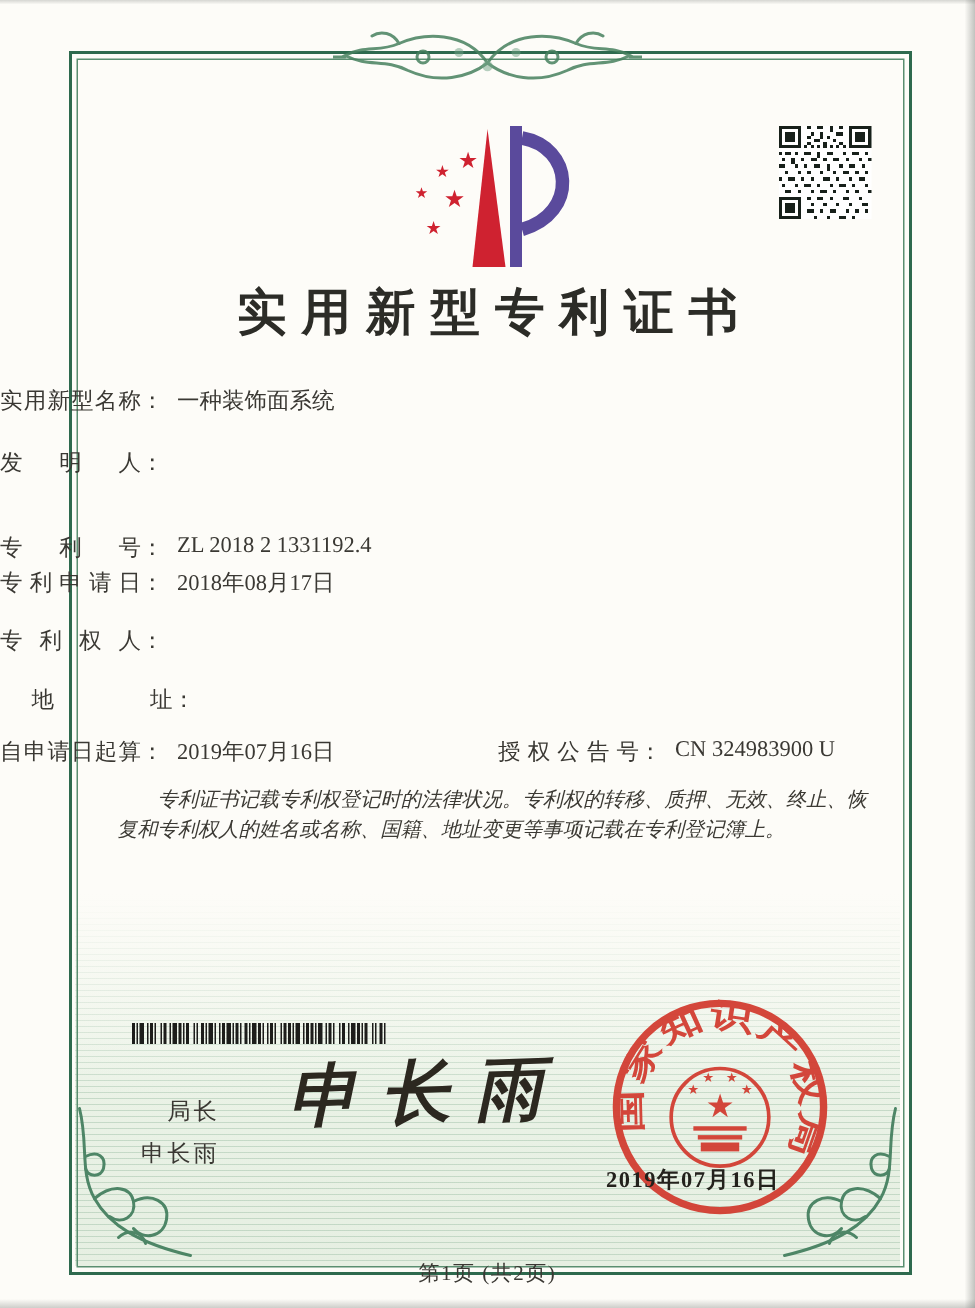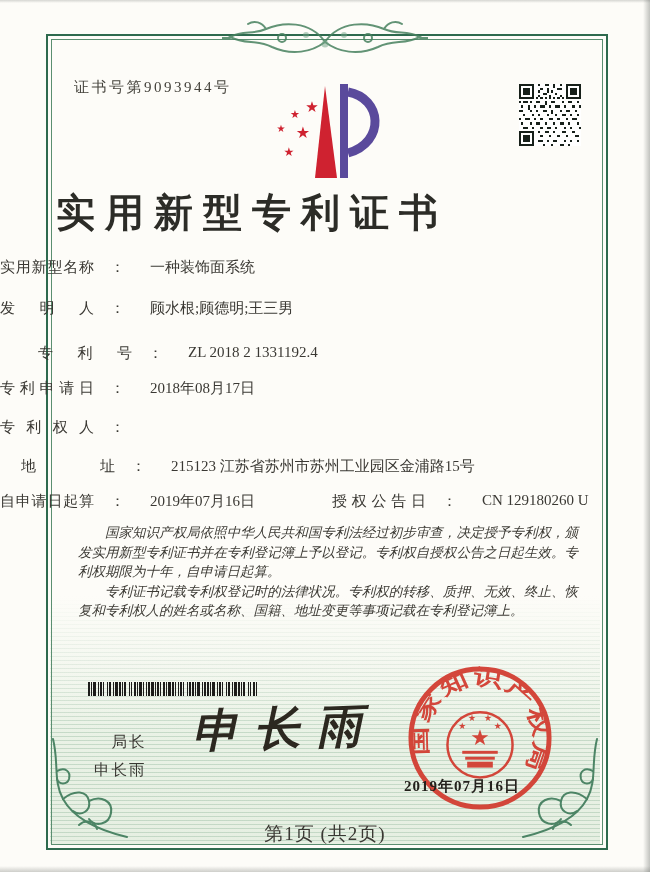--- a/index.html
+++ b/index.html
@@ -21,37 +21,37 @@
     background:
       linear-gradient(to bottom,#fdfcf8 0%,rgba(253,252,248,0) 55%),
       repeating-linear-gradient(to bottom, rgba(104,156,122,.28) 0 1px, rgba(255,255,255,0) 1px 4px),
       linear-gradient(#eef5ea,#e6efe2);}
   .ornament-top{position:absolute;left:222px;top:10px;z-index:2;}
   .flourish-bl{position:absolute;left:49px;top:737px;z-index:2;}
   .flourish-br{position:absolute;left:519px;top:737px;z-index:2;transform:scaleX(-1);}
   .cert-no{position:absolute;left:74px;top:78px;font-size:15px;letter-spacing:2.5px;color:#45433c;z-index:3;}
   .logo{position:absolute;left:262px;top:80px;z-index:3;}
   .qr{position:absolute;left:519px;top:84px;z-index:3;}
-  .title{position:absolute;left:46px;top:186px;width:558px;
-         font-size:39px;font-weight:700;letter-spacing:10px;text-indent:10px;color:#2c2c27;z-index:3;}
-  .row{position:absolute;display:flex;align-items:flex-start;font-size:15px;color:#3a3833;z-index:3;white-space:nowrap;gap:16px;}
+  .title{position:absolute;left:46px;top:186px;width:558px;text-align:center;
+         font-size:33px;font-weight:700;letter-spacing:10px;text-indent:10px;color:#2c2c27;z-index:3;}
+  .row{position:absolute;display:flex;align-items:flex-start;font-size:15px;color:#3a3833;z-index:3;white-space:nowrap;}
   .lbl{display:inline-block;width:94px;text-align:justify;text-align-last:justify;}
   .colon{display:inline-block;margin-right:9px;}
   .paras{position:absolute;left:78px;top:523px;width:500px;font-size:13.5px;line-height:19.5px;
          font-style:italic;color:#3c3a34;z-index:3;text-align:justify;}
   .paras p{margin:0;text-indent:2em;}
   .barcode{position:absolute;left:88px;top:682px;z-index:3;}
   .signoff{position:absolute;left:94px;top:728px;font-size:15.5px;letter-spacing:2px;line-height:28px;z-index:3;text-align:right;}
   .signature{position:absolute;left:192px;top:698px;font-size:46px;font-weight:600;font-style:italic;
              letter-spacing:16px;color:#2c2820;transform:rotate(-2deg);z-index:3;white-space:nowrap;}
   .seal{position:absolute;left:406px;top:664px;z-index:4;opacity:.93;}
   .seal-date{position:absolute;left:404px;top:777px;font-size:15px;font-weight:600;
              letter-spacing:1px;color:#23211c;z-index:5;white-space:nowrap;}
-  .footer{position:absolute;left:46px;top:821px;width:558px;text-align:center;
-          font-size:19px;letter-spacing:1px;color:#3a3833;z-index:3;}
+  .footer{position:absolute;left:46px;top:840px;width:558px;text-align:center;
+          font-size:14px;letter-spacing:1px;color:#3a3833;z-index:3;}
 </style>
 </head>
 <body>
 
 <div class="stage">
 
   <div class="guilloche"></div>
   <div class="frame">
     <div class="frame-inner"></div>
   </div>
@@ -84,21 +84,20 @@
   <svg class="flourish-br" width="82" height="104" viewBox="0 0 82 104">
     <g fill="none" stroke="#3d7a59" stroke-width="2" stroke-linecap="round" opacity="0.9">
       <path d="M4,2 C10,26 4,44 14,62 C24,80 44,92 78,100"></path>
       <path d="M14,62 C26,52 38,54 40,64 C42,74 32,80 24,74"></path>
       <path d="M40,64 C52,58 64,64 62,76 C60,88 46,90 40,82"></path>
       <path d="M8,34 C16,30 22,34 20,42 C18,48 10,48 8,42"></path>
       <path d="M30,88 C36,82 46,84 48,92"></path>
     </g>
   </svg>
 
-  <div class="cert-no">证书号第9093944号</div>
 
   <svg class="logo" width="135" height="105" viewBox="0 0 135 105">
     <text x="50" y="32" font-size="15" fill="#cf2230" text-anchor="middle">★</text>
     <text x="33" y="38" font-size="11" fill="#cf2230" text-anchor="middle">★</text>
     <text x="19" y="52" font-size="10" fill="#cf2230" text-anchor="middle">★</text>
     <text x="41" y="58" font-size="16" fill="#cf2230" text-anchor="middle">★</text>
     <text x="27" y="76" font-size="12" fill="#cf2230" text-anchor="middle">★</text>
     <polygon points="63,6 53,98 75,98" fill="#cf2230"></polygon>
     <polygon points="78,4 86,4 86,98 78,98" fill="#5a4a9c"></polygon>
     <path d="M86,12 C120,18 124,62 86,73" fill="none" stroke="#5a4a9c" stroke-width="9"></path>
@@ -135,56 +134,53 @@
   <div class="title">实用新型专利证书</div>
 
   <div class="row" style="top:258px;">
     <span class="lbl">实用新型名称</span>
       <span class="colon">：</span>
     <span>一种装饰面系统</span>
   </div>
   <div class="row" style="top:299px;">
     <span class="lbl">发明人</span>
       <span class="colon">：</span>
-    <span>顾水根;顾德明;王三男</span>
-  </div>
-  <div class="row" style="top:344px;padding-left:38px;">
+  </div>
+  <div class="row" style="top:356px;">
     <span class="lbl">专利号</span>
       <span class="colon">：</span>
     <span>ZL 2018 2 1331192.4</span>
   </div>
   <div class="row" style="top:379px;align-items:center;">
     <span class="lbl">专利申请日</span>
       <span class="colon">：</span>
     <span>2018年08月17日</span>
   </div>
   <div class="row" style="top:418px;">
     <span class="lbl">专利权人</span>
       <span class="colon">：</span>
   </div>
   <div class="row" style="top:457px;margin-left:21px;">
     <span class="lbl">地址</span>
       <span class="colon">：</span>
-    <span>215123 江苏省苏州市苏州工业园区金浦路15号</span>
   </div>
   <div class="row" style="top:492px;">
     <span class="lbl">自申请日起算</span>
       <span class="colon">：</span>
     <span>2019年07月16日</span>
   </div>
   <div class="row" style="top:492px;left:332px;">
-    <span class="lbl">授权公告日</span>
-      <span class="colon">：</span>
-    <span>CN 129180260 U</span>
+    <span class="lbl">授权公告号</span>
+      <span class="colon">：</span>
+    <span>CN 324983900 U</span>
   </div>
 
   <div class="row" style="left:84px;"></div>
 
   <div class="paras">
-    <p>国家知识产权局依照中华人民共和国专利法经过初步审查，决定授予专利权，颁发实用新型专利证书并在专利登记簿上予以登记。专利权自授权公告之日起生效。专利权期限为十年，自申请日起算。</p>
     <p>专利证书记载专利权登记时的法律状况。专利权的转移、质押、无效、终止、恢复和专利权人的姓名或名称、国籍、地址变更等事项记载在专利登记簿上。</p>
   </div>
 
   <svg class="barcode" width="170" height="14" viewBox="0 0 170 14">
     <path d="M0,7 H170" stroke="#1d1d1b" stroke-width="14" stroke-dasharray="2,1,1,1,3,2,1,1,2,1,1,3,1,1,2,2,1,1,3,1,2,1,1,1,2,3,1,1,1,2,2,1,1,1,3,1,1,2,1,1,2,1,3,1,1,1,2,1,1,2,2,1,1,1,3,1,2,1,1,2,1,1,2,1,1,3,1,1,2,1,2,1,1,1,3,2,1,1,2,1"></path>
   </svg>
 
   <div class="signoff">
     <div>局长</div>
     <div>申长雨</div>

